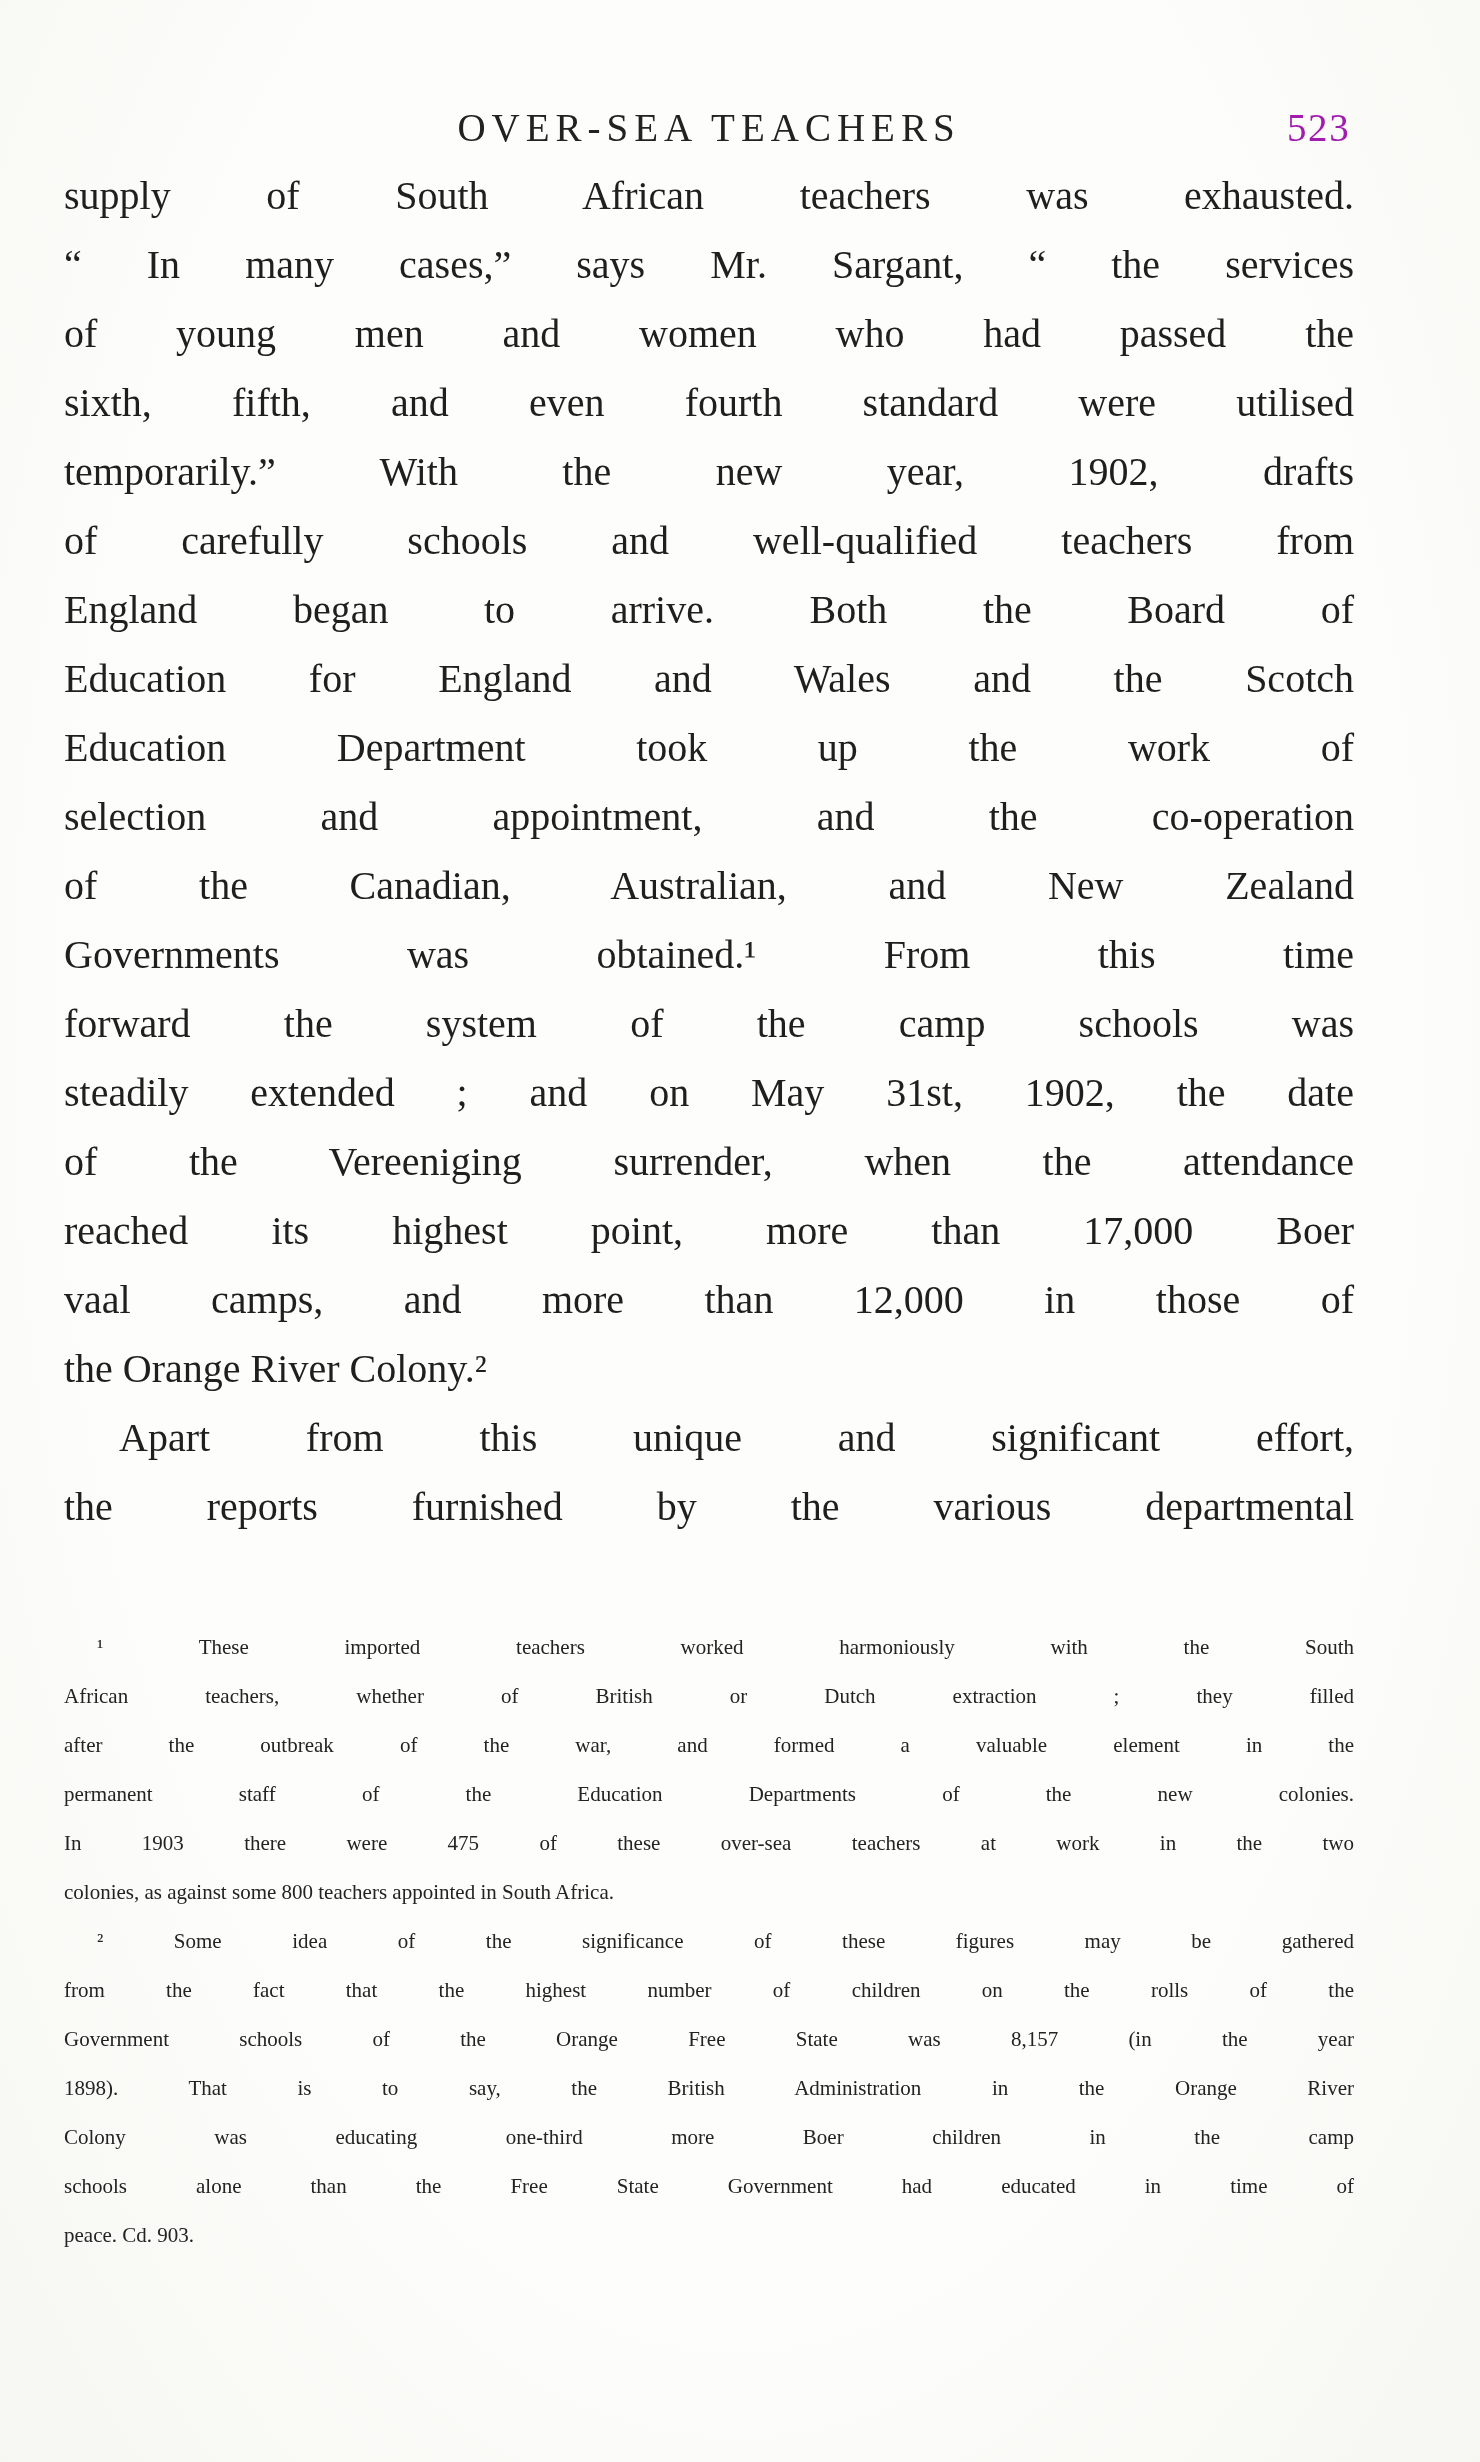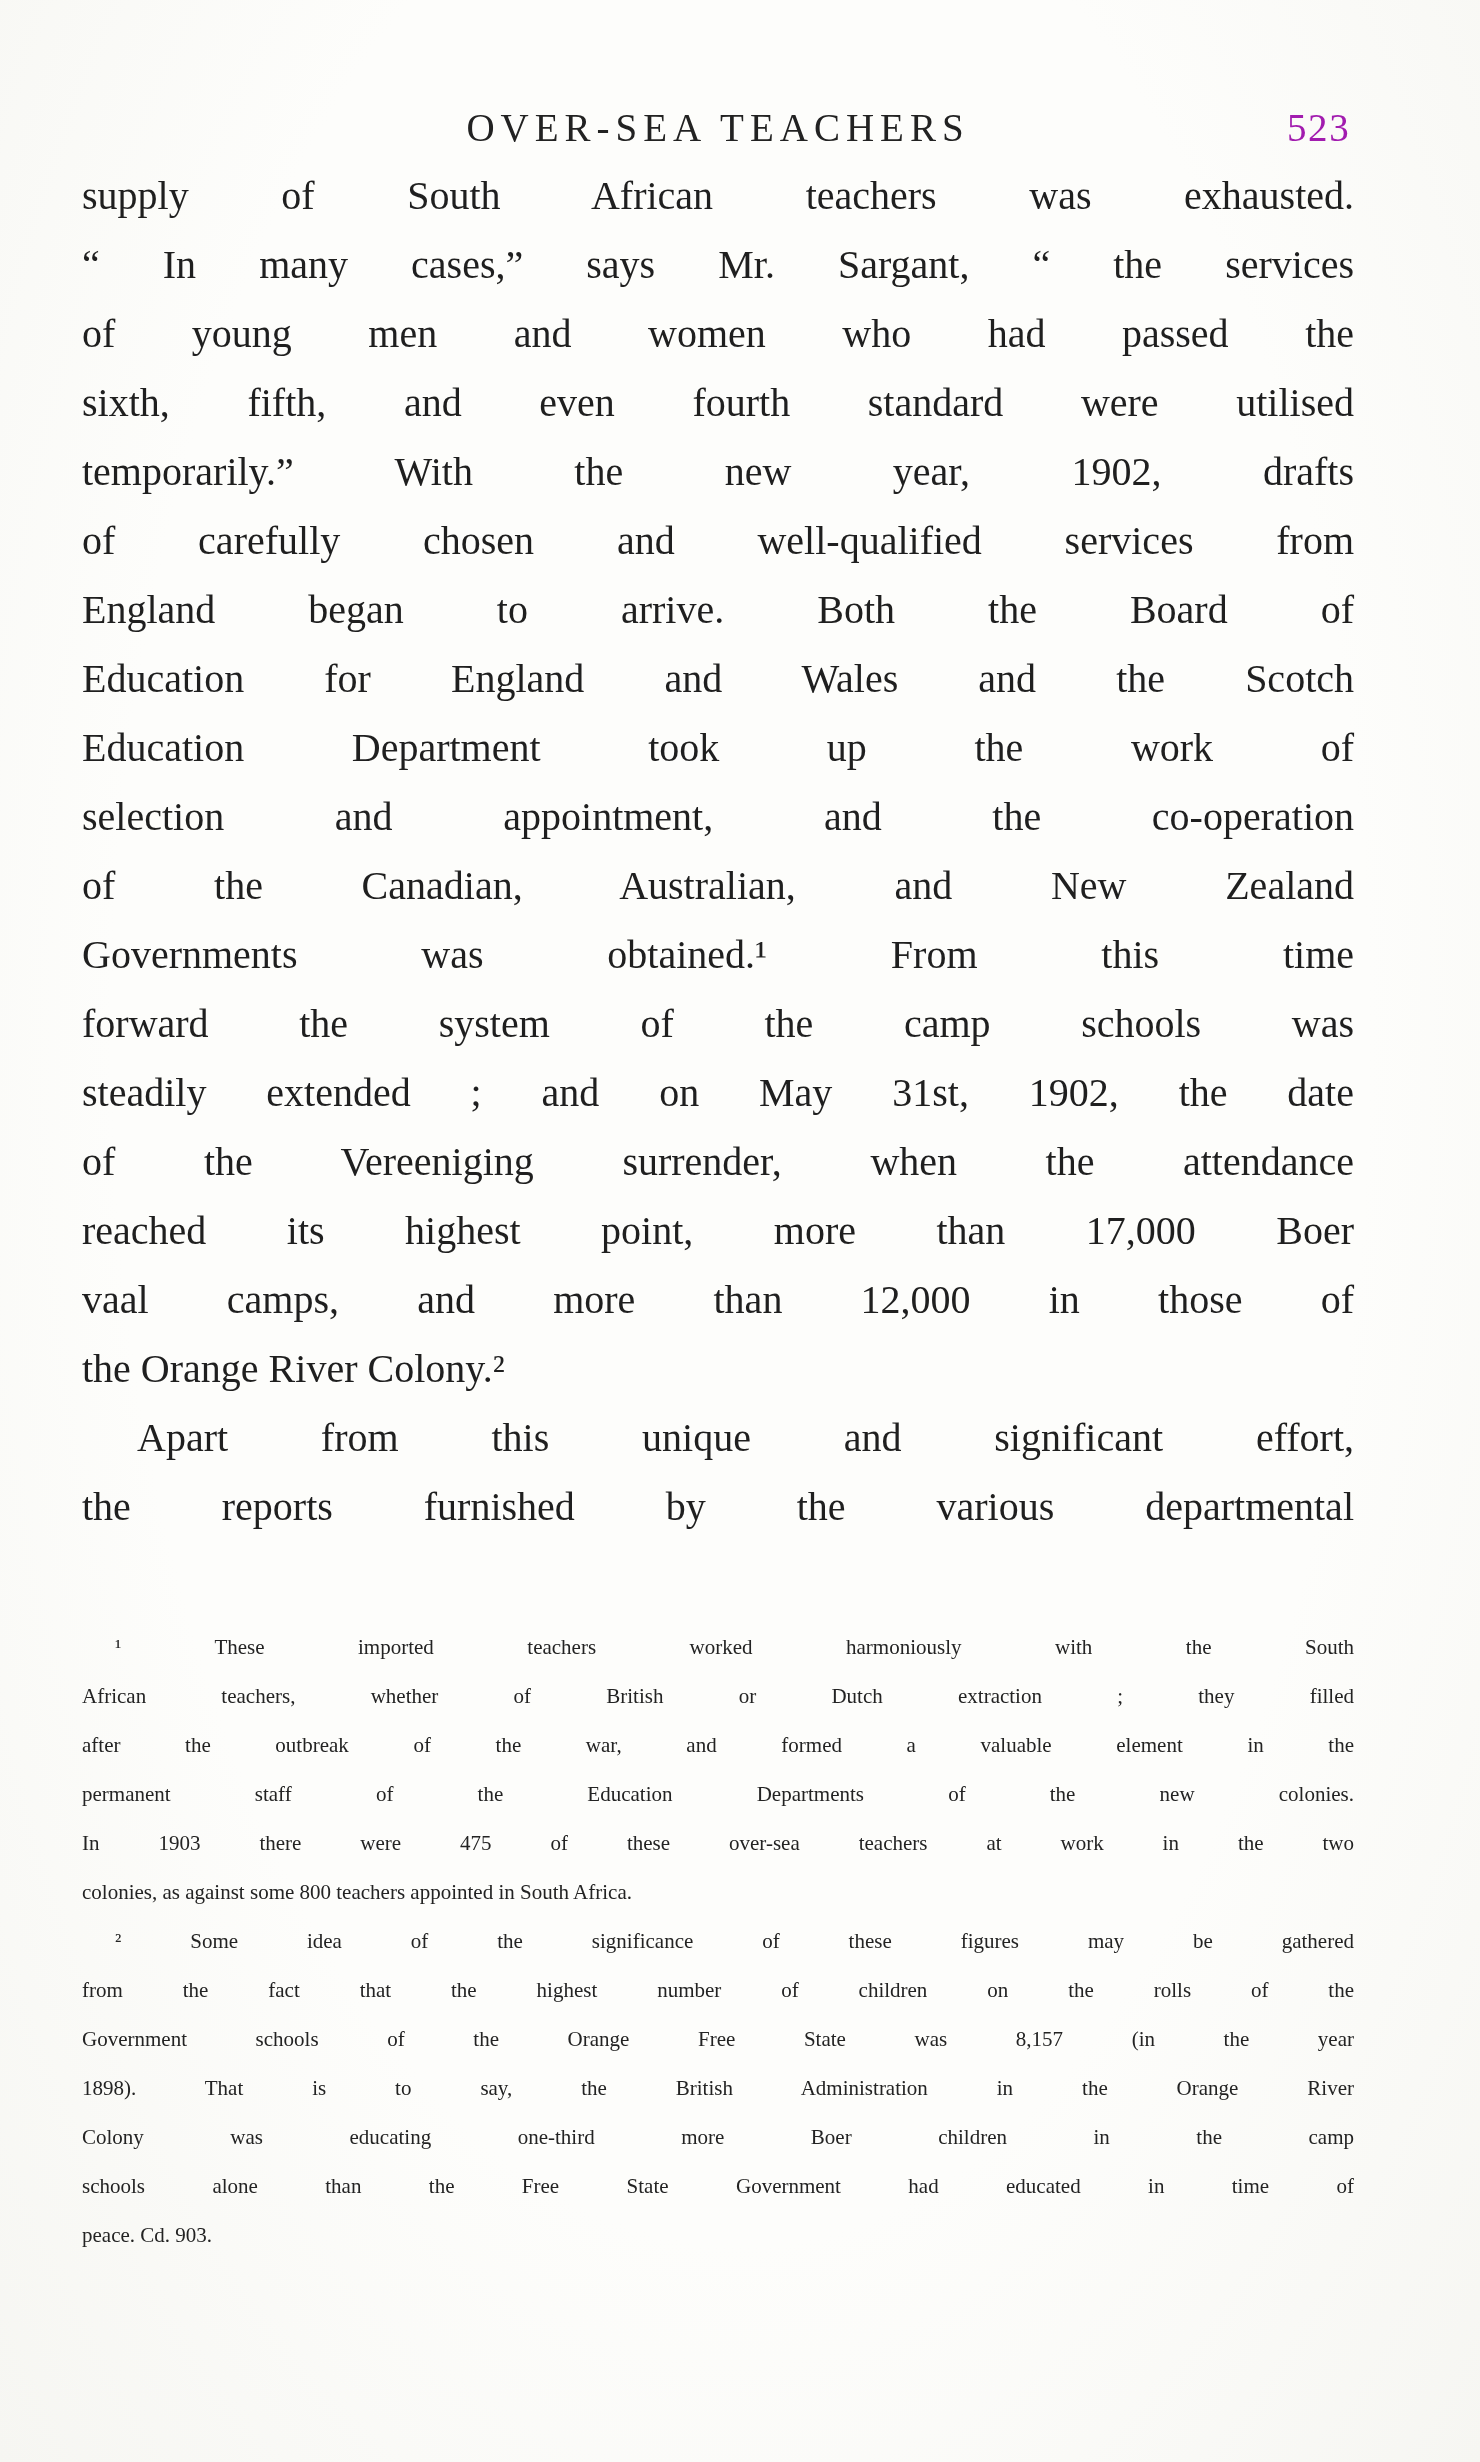--- a/index.html
+++ b/index.html
@@ -8,21 +8,21 @@
     width: 1481px;
     height: 2462px;
     overflow: hidden;
     background: radial-gradient(ellipse at 50% 42%, #fdfdfb 60%, #f6f6f2 100%);
     font-family: "Liberation Serif", "DejaVu Serif", serif;
     color: #1f1f1f;
   }
   .page {
     width: 100%;
     height: 100%;
-    padding: 102px 127px 82px 82px;
+    padding: 102px 127px 82px 64px;
     position: relative;
   }
   
   .page-header {
     position: relative;
     height: 52px;
     margin-bottom: 7px;
     font-size: 39px;
     line-height: 52px;
   }
@@ -75,21 +75,21 @@
     <span class="page-number">523</span>
   </header>
 
   <main class="body-text">
     <div class="paragraph">
         <div class="line">supply of South African teachers was exhausted.</div>
         <div class="line">“ In many cases,” says Mr. Sargant, “ the services</div>
         <div class="line">of young men and women who had passed the</div>
         <div class="line">sixth, fifth, and even fourth standard were utilised</div>
         <div class="line">temporarily.” With the new year, 1902, drafts</div>
-        <div class="line">of carefully chosen and well-qualified services from</div>
+        <div class="line">of carefully schools and well-qualified teachers from</div>
         <div class="line">England began to arrive. Both the Board of</div>
         <div class="line">Education for England and Wales and the Scotch</div>
         <div class="line">Education Department took up the work of</div>
         <div class="line">selection and appointment, and the co-operation</div>
         <div class="line">of the Canadian, Australian, and New Zealand</div>
         <div class="line">Governments was obtained.¹ From this time</div>
         <div class="line">forward the system of the camp schools was</div>
         <div class="line">steadily extended ; and on May 31st, 1902, the date</div>
         <div class="line">of the Vereeniging surrender, when the attendance</div>
         <div class="line">reached its highest point, more than 17,000 Boer</div>

